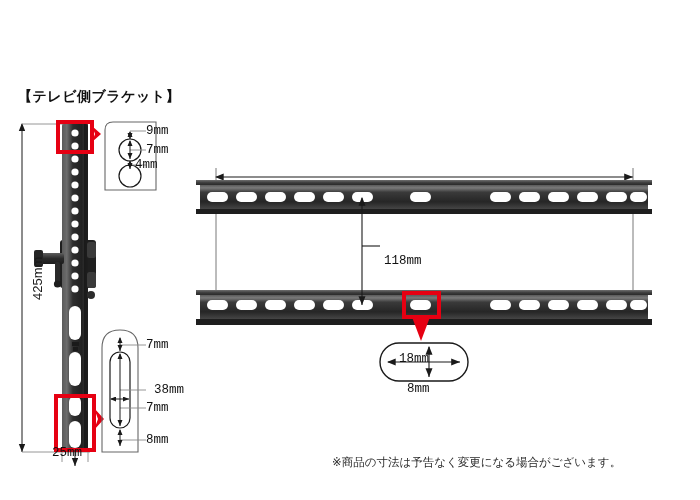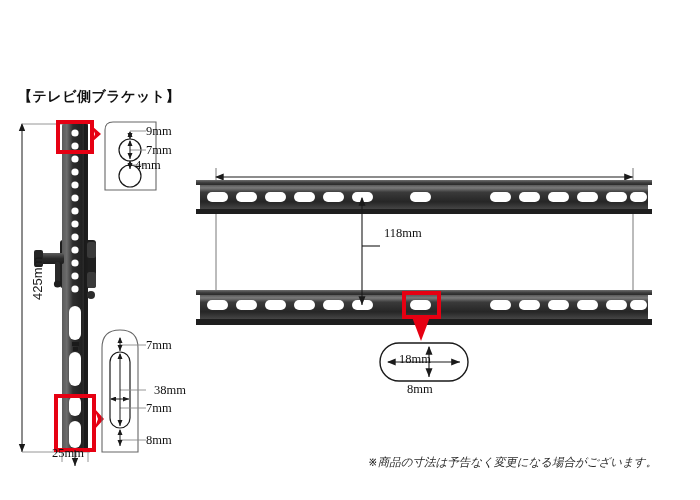--- a/index.html
+++ b/index.html
@@ -29,21 +29,21 @@
     color: #111111;
     white-space: nowrap;
     letter-spacing: 0.5px;
   }
 
   
   .dim {
     font-size: 12.5px;
     color: #111111;
     white-space: nowrap;
-    font-family: Liberation Serif, serif;
+    font-family: Liberation Mono, monospace;
   }
   .dim-jp { font-size: 12.5px; }
   .dim-vert {
     font-size: 13px;
     white-space: nowrap;
     transform: rotate(-90deg);
     transform-origin: left top;
   }
 
   
@@ -291,20 +291,20 @@
   <div class="abs dim" style="left:146px; top:124px;">9mm</div>
   <div class="abs dim" style="left:146px; top:143px;">7mm</div>
   <div class="abs dim" style="left:135px; top:158px;">4mm</div>
 
   <div class="abs dim" style="left:146px; top:338px;">7mm</div>
   <div class="abs dim" style="left:146px; top:383px;margin-left:8px;">38mm</div>
   <div class="abs dim" style="left:146px; top:401px;">7mm</div>
   <div class="abs dim" style="left:146px; top:433px;">8mm</div>
 
 
-  <div class="abs dim" style="left:384px; top:226px;text-align:right;">118mm</div>
+  <div class="abs dim" style="left:384px; top:254px;text-align:right;">118mm</div>
 
   <div class="abs dim" style="left:391px; top:352px;margin-left:8px;">18mm</div>
   <div class="abs dim" style="left:407px; top:382px;">8mm</div>
 
-  <div class="abs footnote" style="left:368px; top:455px;font-style:italic;">※商品の寸法は予告なく変更になる場合がございます。</div>
+  <div class="abs footnote" style="left:332px; top:455px;">※商品の寸法は予告なく変更になる場合がございます。</div>
 
 </div>
 
 </body></html>

